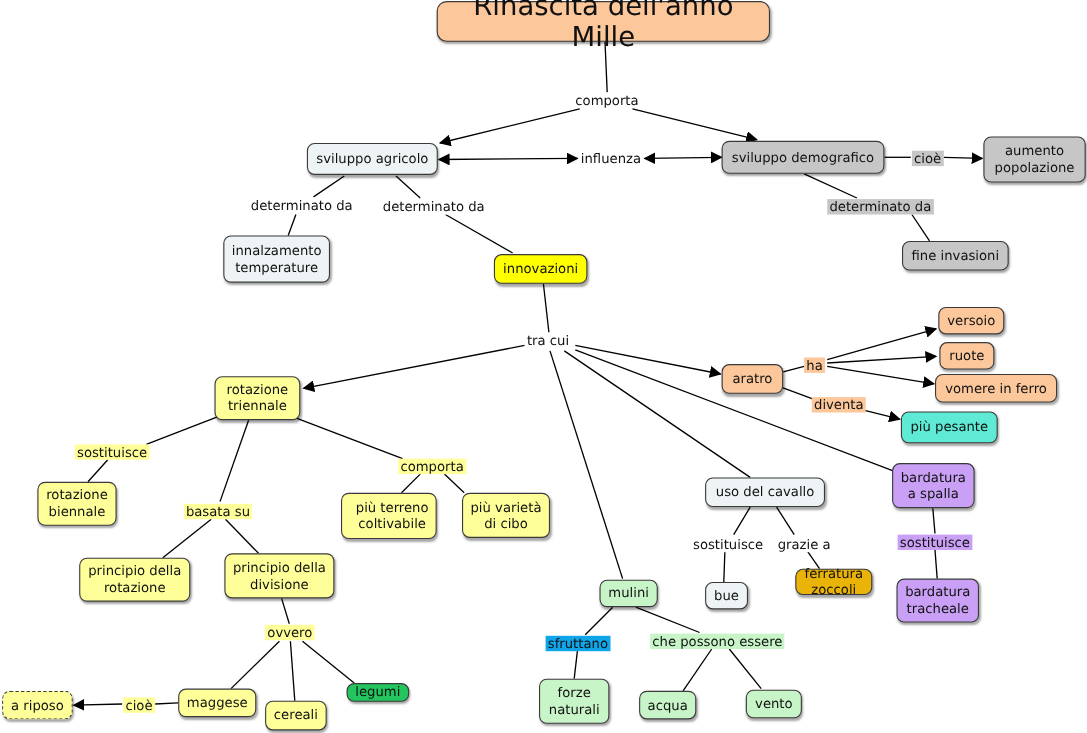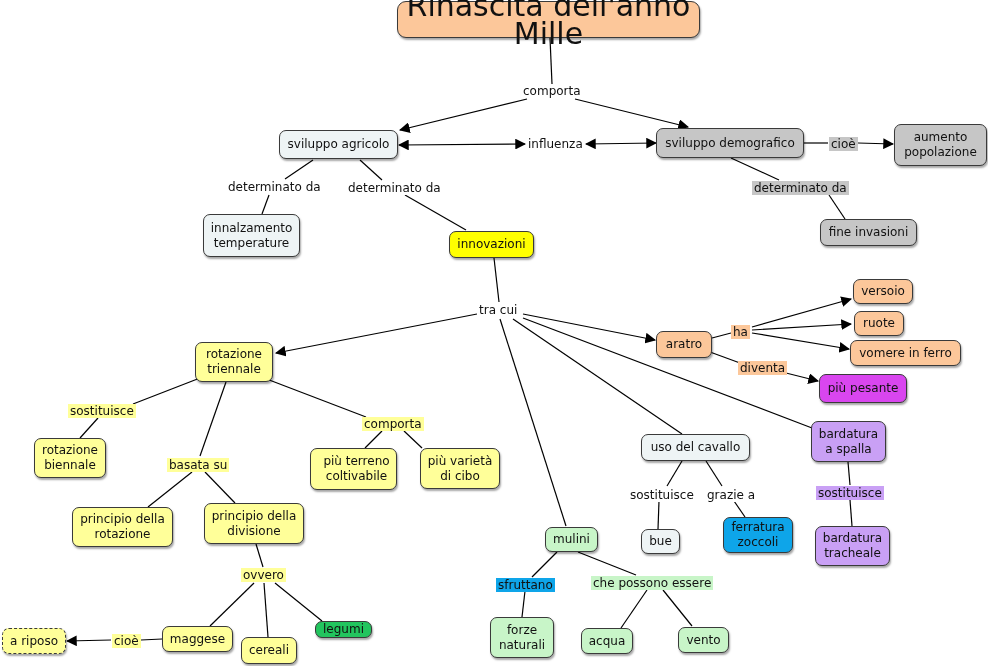--- a/index.html
+++ b/index.html
@@ -3,21 +3,21 @@
 <meta charset="utf-8">
 <style>
   html, body { margin:0; padding:0; background:#ffffff; }
   body { width:988px; height:666px; position:relative; overflow:hidden;
          font-family: "DejaVu Sans", "Liberation Sans", sans-serif; }
   #edges { position:absolute; left:0; top:0; width:988px; height:666px; }
   .node { position:absolute; box-sizing:border-box; border:1px solid #3a3a3a;
           border-radius:7px; display:flex; align-items:center; justify-content:center;
           text-align:center; font-size:12px; line-height:15px; color:#111;
           box-shadow: 1px 2px 2px rgba(0,0,0,0.35); padding:2px 6px; white-space:pre-line; }
-  .title { font-size:30px; line-height:28px; border-radius:9px; }
+  .title { font-size:25px; line-height:28px; border-radius:9px; }
   .dashed { border-style:dashed; }
   .link { position:absolute; font-size:12px; line-height:14px; color:#111;
           padding:0 2px; white-space:nowrap; background:#fff; }
 </style>
 </head>
 <body>
 
 <svg id="edges" xmlns="http://www.w3.org/2000/svg">
   <defs>
     <marker id="arr" viewBox="0 0 10 10" refX="9" refY="5" markerWidth="9" markerHeight="9" orient="auto-start-reverse">
@@ -112,21 +112,21 @@
 popolazione</div>
 <div class="node" style="left:820px;top:219px;width:97px;height:27px;background:#c6c6c6;">fine invasioni</div>
 <div class="node" style="left:203px;top:214px;width:97px;height:43px;background:#eef4f5;">innalzamento
 temperature</div>
 <div class="node" style="left:449px;top:231px;width:85px;height:27px;background:#ffff00;">innovazioni</div>
 
 <div class="node" style="left:853px;top:279px;width:60px;height:25px;background:#fcc79a;">versoio</div>
 <div class="node" style="left:854px;top:311px;width:50px;height:25px;background:#fcc79a;">ruote</div>
 <div class="node" style="left:850px;top:340px;width:111px;height:26px;background:#fcc79a;">vomere in ferro</div>
 <div class="node" style="left:656px;top:331px;width:56px;height:27px;background:#fcc79a;">aratro</div>
-<div class="node" style="left:819px;top:374px;width:88px;height:29px;background:#d946ef;">più pesante</div>
+<div class="node" style="left:819px;top:374px;width:88px;height:29px;background:#5eead4;">più pesante</div>
 
 <div class="node" style="left:195px;top:342px;width:78px;height:40px;background:#ffff99;">rotazione
 triennale</div>
 <div class="node" style="left:34px;top:438px;width:72px;height:40px;background:#ffff99;">rotazione
 biennale</div>
 <div class="node" style="left:310px;top:448px;width:87px;height:42px;background:#ffff99;padding-left:12px;">più terreno
 coltivabile</div>
 <div class="node" style="left:420px;top:448px;width:80px;height:41px;background:#ffff99;">più varietà
 di cibo</div>
 <div class="node" style="left:72px;top:507px;width:101px;height:40px;background:#ffff99;">principio della
@@ -134,21 +134,21 @@
 <div class="node" style="left:204px;top:503px;width:100px;height:41px;background:#ffff99;">principio della
 divisione</div>
 
 <div class="node" style="left:162px;top:626px;width:71px;height:26px;background:#ffff99;">maggese</div>
 <div class="node" style="left:241px;top:637px;width:56px;height:27px;background:#ffff99;">cereali</div>
 <div class="node" style="left:315px;top:621px;width:57px;height:17px;background:#22c55e;">legumi</div>
 <div class="node dashed" style="left:2px;top:628px;width:64px;height:26px;background:#ffff99;">a riposo</div>
 
 <div class="node" style="left:641px;top:434px;width:109px;height:27px;background:#eef4f5;">uso del cavallo</div>
 <div class="node" style="left:641px;top:529px;width:39px;height:25px;background:#eef4f5;">bue</div>
-<div class="node" style="left:723px;top:517px;width:70px;height:36px;background:#0ea5e9;">ferratura
+<div class="node" style="left:723px;top:517px;width:70px;height:24px;background:#eab308;">ferratura
 zoccoli</div>
 <div class="node" style="left:811px;top:421px;width:75px;height:41px;background:#c9a0f5;">bardatura
 a spalla</div>
 <div class="node" style="left:815px;top:526px;width:75px;height:40px;background:#c9a0f5;">bardatura
 tracheale</div>
 
 <div class="node" style="left:545px;top:527px;width:53px;height:25px;background:#c8f5c8;">mulini</div>
 <div class="node" style="left:490px;top:617px;width:64px;height:41px;background:#c8f5c8;">forze
 naturali</div>
 <div class="node" style="left:581px;top:628px;width:52px;height:26px;background:#c8f5c8;">acqua</div>

